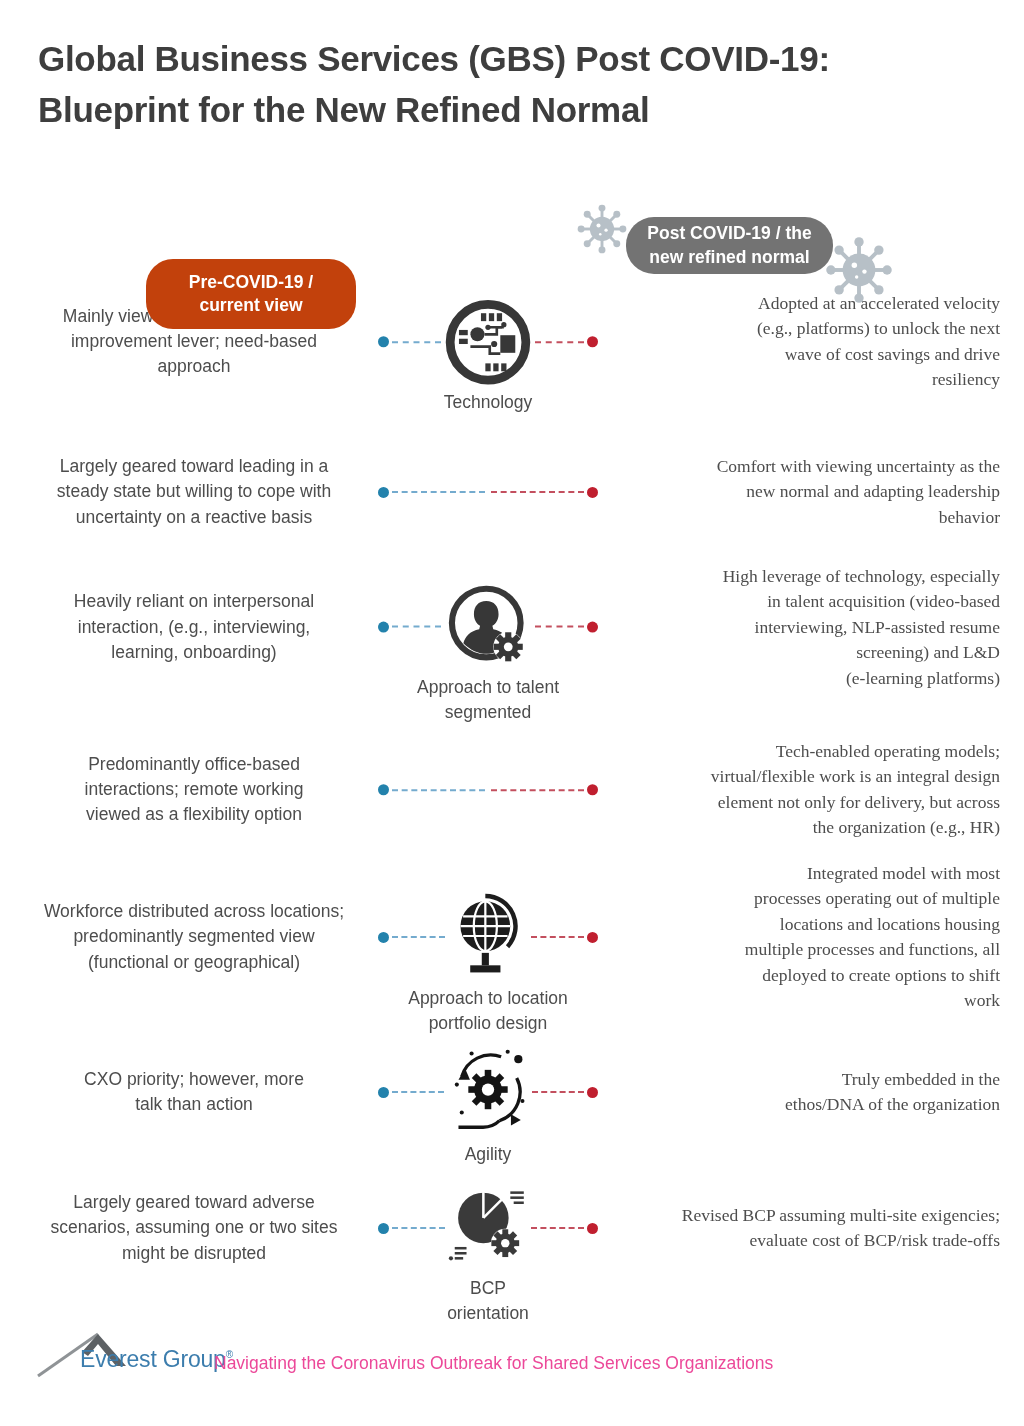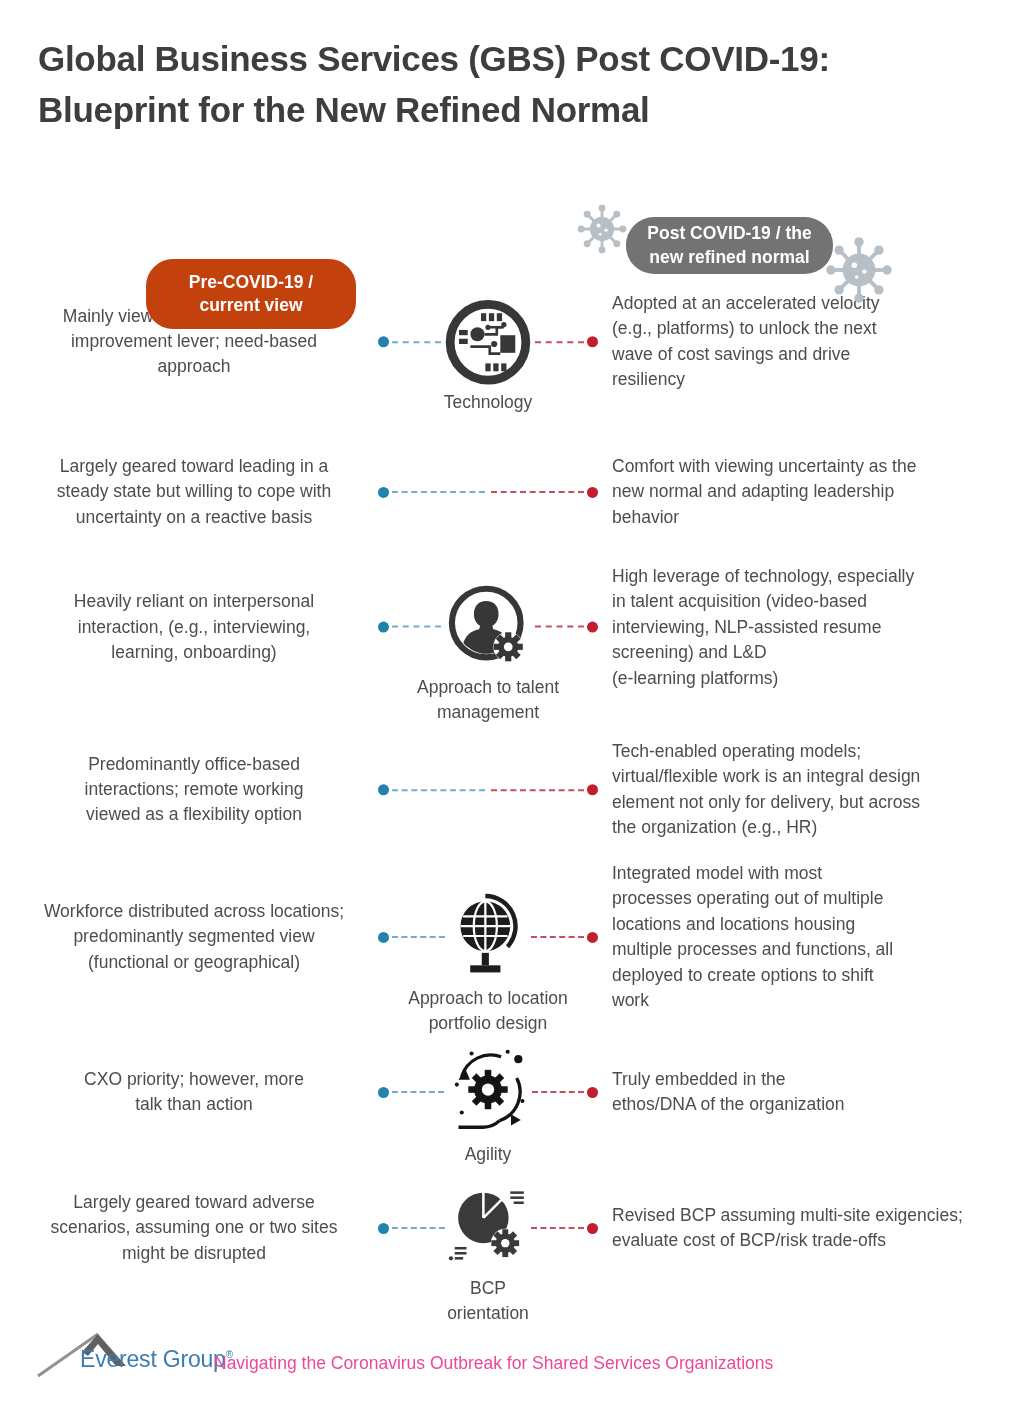--- a/index.html
+++ b/index.html
@@ -29,21 +29,21 @@
   .virus-small { left:573px; top:200px; width:58px; height:58px; }
   .virus-large { left:820px; top:231px; width:78px; height:78px; }
 
   .row {
     position:absolute; left:24px; width:976px;
     display:grid; grid-template-columns:340px 220px 1fr;
     column-gap:14px; align-items:center;
     transform:translateY(-50%);
   }
   .pre-text  { text-align:center; font-size:17.5px; line-height:1.45; white-space:pre-line; color:#4d4d4d; }
-  .post-text { text-align:left;  font-size:17.5px; line-height:1.45; white-space:pre-line; color:#4d4d4d; }
+  .post-text { text-align:right;  font-size:17.5px; line-height:1.45; white-space:pre-line; color:#4d4d4d;font-family:Liberation Serif, serif; }
 
   .connector { display:flex; align-items:center; }
   .dot { width:11px; height:11px; border-radius:50%; flex:0 0 auto; }
   .dot-pre  { background:#2382ac; }
   .dot-post { background:#c01f2f; }
   .dash { flex:1 1 auto; height:0; border-top:2px dashed; margin:0 3px; }
   .dash-pre  { border-color:#74abce; }
   .dash-post { border-color:#c34f5e; }
   .icon-wrap {
     position:relative; flex:0 0 auto;
@@ -215,21 +215,21 @@
             <rect x="-3.5" y="-16.5" width="7" height="8" transform="rotate(180)"></rect>
             <rect x="-3.5" y="-16.5" width="7" height="8" transform="rotate(225)"></rect>
             <rect x="-3.5" y="-16.5" width="7" height="8" transform="rotate(270)"></rect>
             <rect x="-3.5" y="-16.5" width="7" height="8" transform="rotate(315)"></rect>
             <circle r="11.5"></circle>
           </g>
           <circle r="5" fill="#ffffff"></circle>
         </g>
       </svg>
       <span class="cat-label">Approach to talent
-management</span>
+segmented</span>
     </span>
     <span class="dash dash-post"></span>
     <span class="dot dot-post"></span>
   </div>
   <div class="post-text">High leverage of technology, especially
 in talent acquisition (video-based
 interviewing, NLP-assisted resume
 screening) and L&amp;D
 (e-learning platforms)</div>
 </div>

